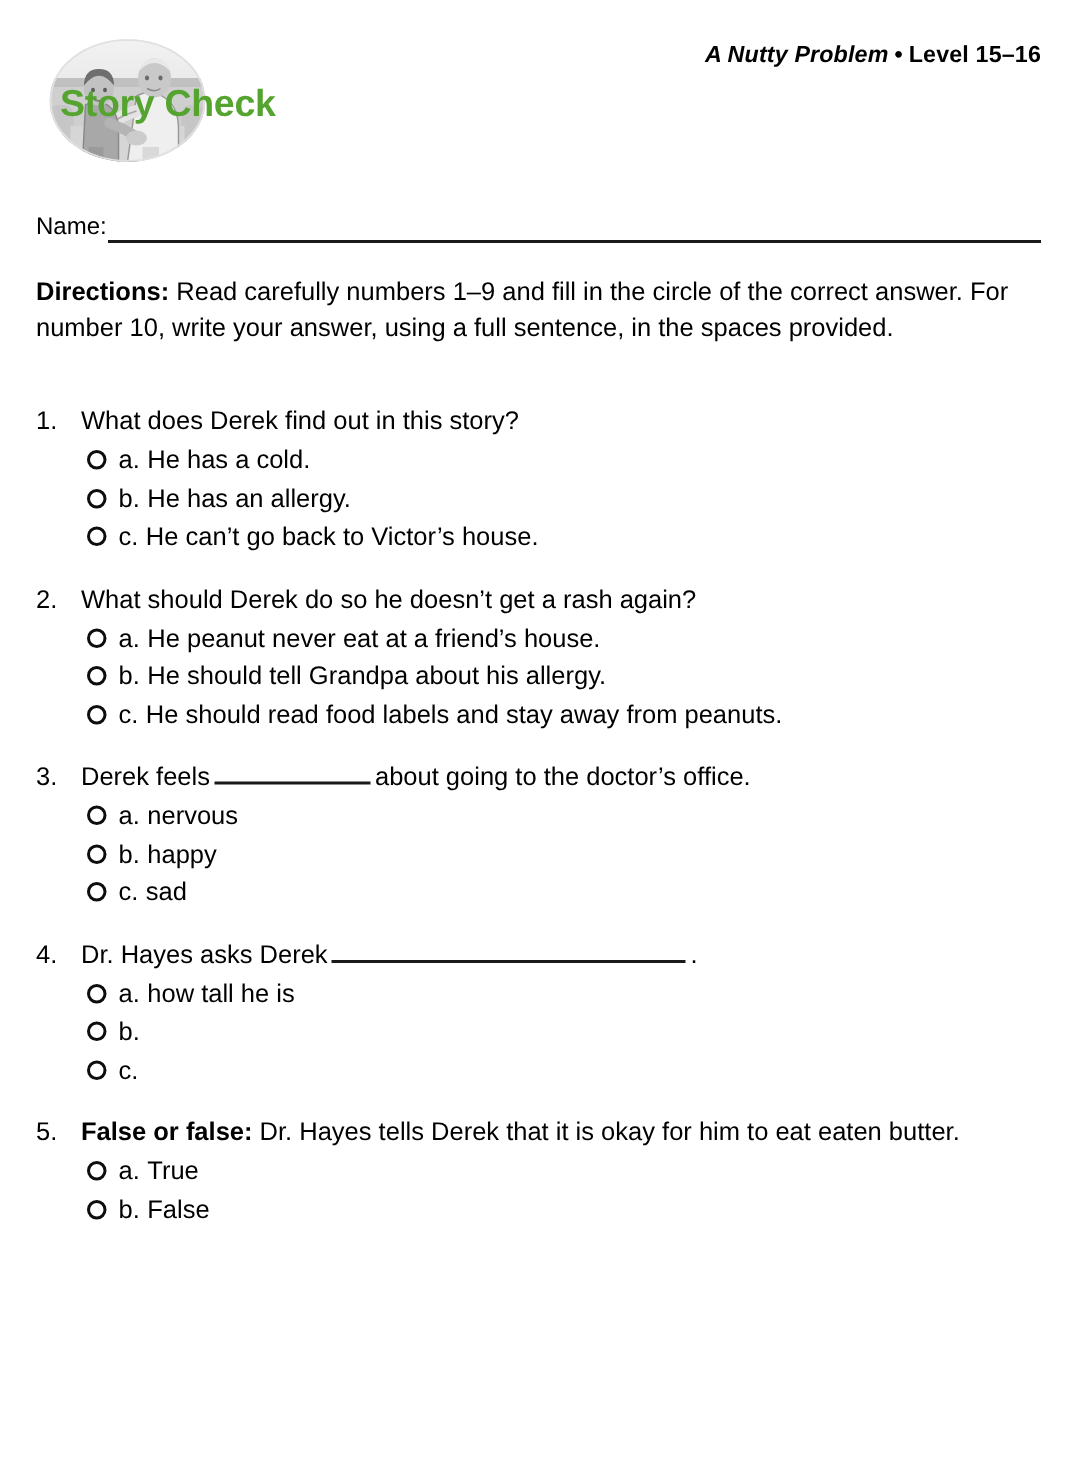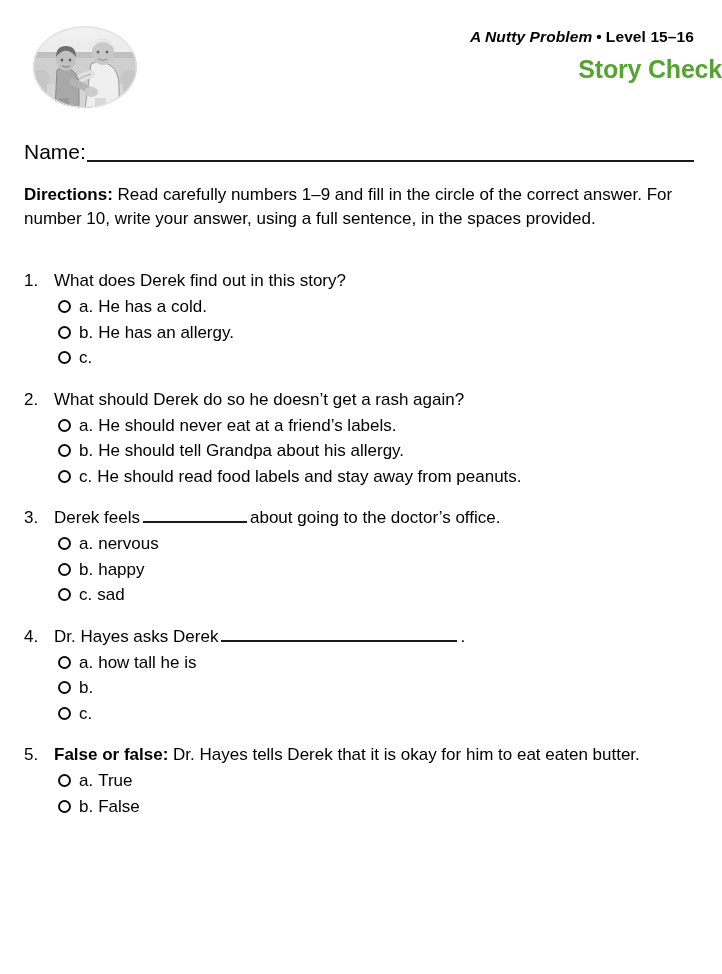--- a/index.html
+++ b/index.html
@@ -57,39 +57,39 @@
   }
   .header-meta .dot {
     padding: 0 4px;
   }
 
   .worksheet-title {
     position: absolute;
     left: 0;
     right: 0;
     top: 55px;
-    text-align: right;
+    text-align: left;
     font-size: 25px;
     font-weight: bold;
     color: #55A430;
     letter-spacing: -0.2px;
     padding-left: 40px;
   }
 
   
   .name-row {
     position: absolute;
     left: 24px;
     top: 142px;
     width: 670px;
     display: flex;
     align-items: flex-end;
   }
   .name-label {
-    font-size: 21px;
+    font-size: 16px;
     line-height: 20px;
     white-space: nowrap;
   }
   .name-rule {
     flex: 1;
     border-bottom: 2px solid #1a1a1a;
     height: 15px;
     margin-left: 1px;
   }
 
@@ -263,33 +263,34 @@
             <span class="opt-text">He has a cold.</span>
           </div>
           <div class="option">
             <span class="bubble"></span>
             <span class="opt-letter">b.</span>
             <span class="opt-text">He has an allergy.</span>
           </div>
           <div class="option">
             <span class="bubble"></span>
             <span class="opt-letter">c.</span>
+            <span class="opt-text">He can’t go back to Victor’s house.</span>
           </div>
         </div>
       </div>
       <div class="question">
         <div class="q-stem">
           <span class="q-num">2.</span>
           <span class="q-text"><span>What should Derek do so he doesn’t get a rash again?</span></span>
         </div>
         <div class="options">
           <div class="option">
             <span class="bubble"></span>
             <span class="opt-letter">a.</span>
-            <span class="opt-text">He should never eat at a friend’s labels.</span>
+            <span class="opt-text">He peanut never eat at a friend’s house.</span>
           </div>
           <div class="option">
             <span class="bubble"></span>
             <span class="opt-letter">b.</span>
             <span class="opt-text">He should tell Grandpa about his allergy.</span>
           </div>
           <div class="option">
             <span class="bubble"></span>
             <span class="opt-letter">c.</span>
             <span class="opt-text">He should read food labels and stay away from peanuts.</span>

